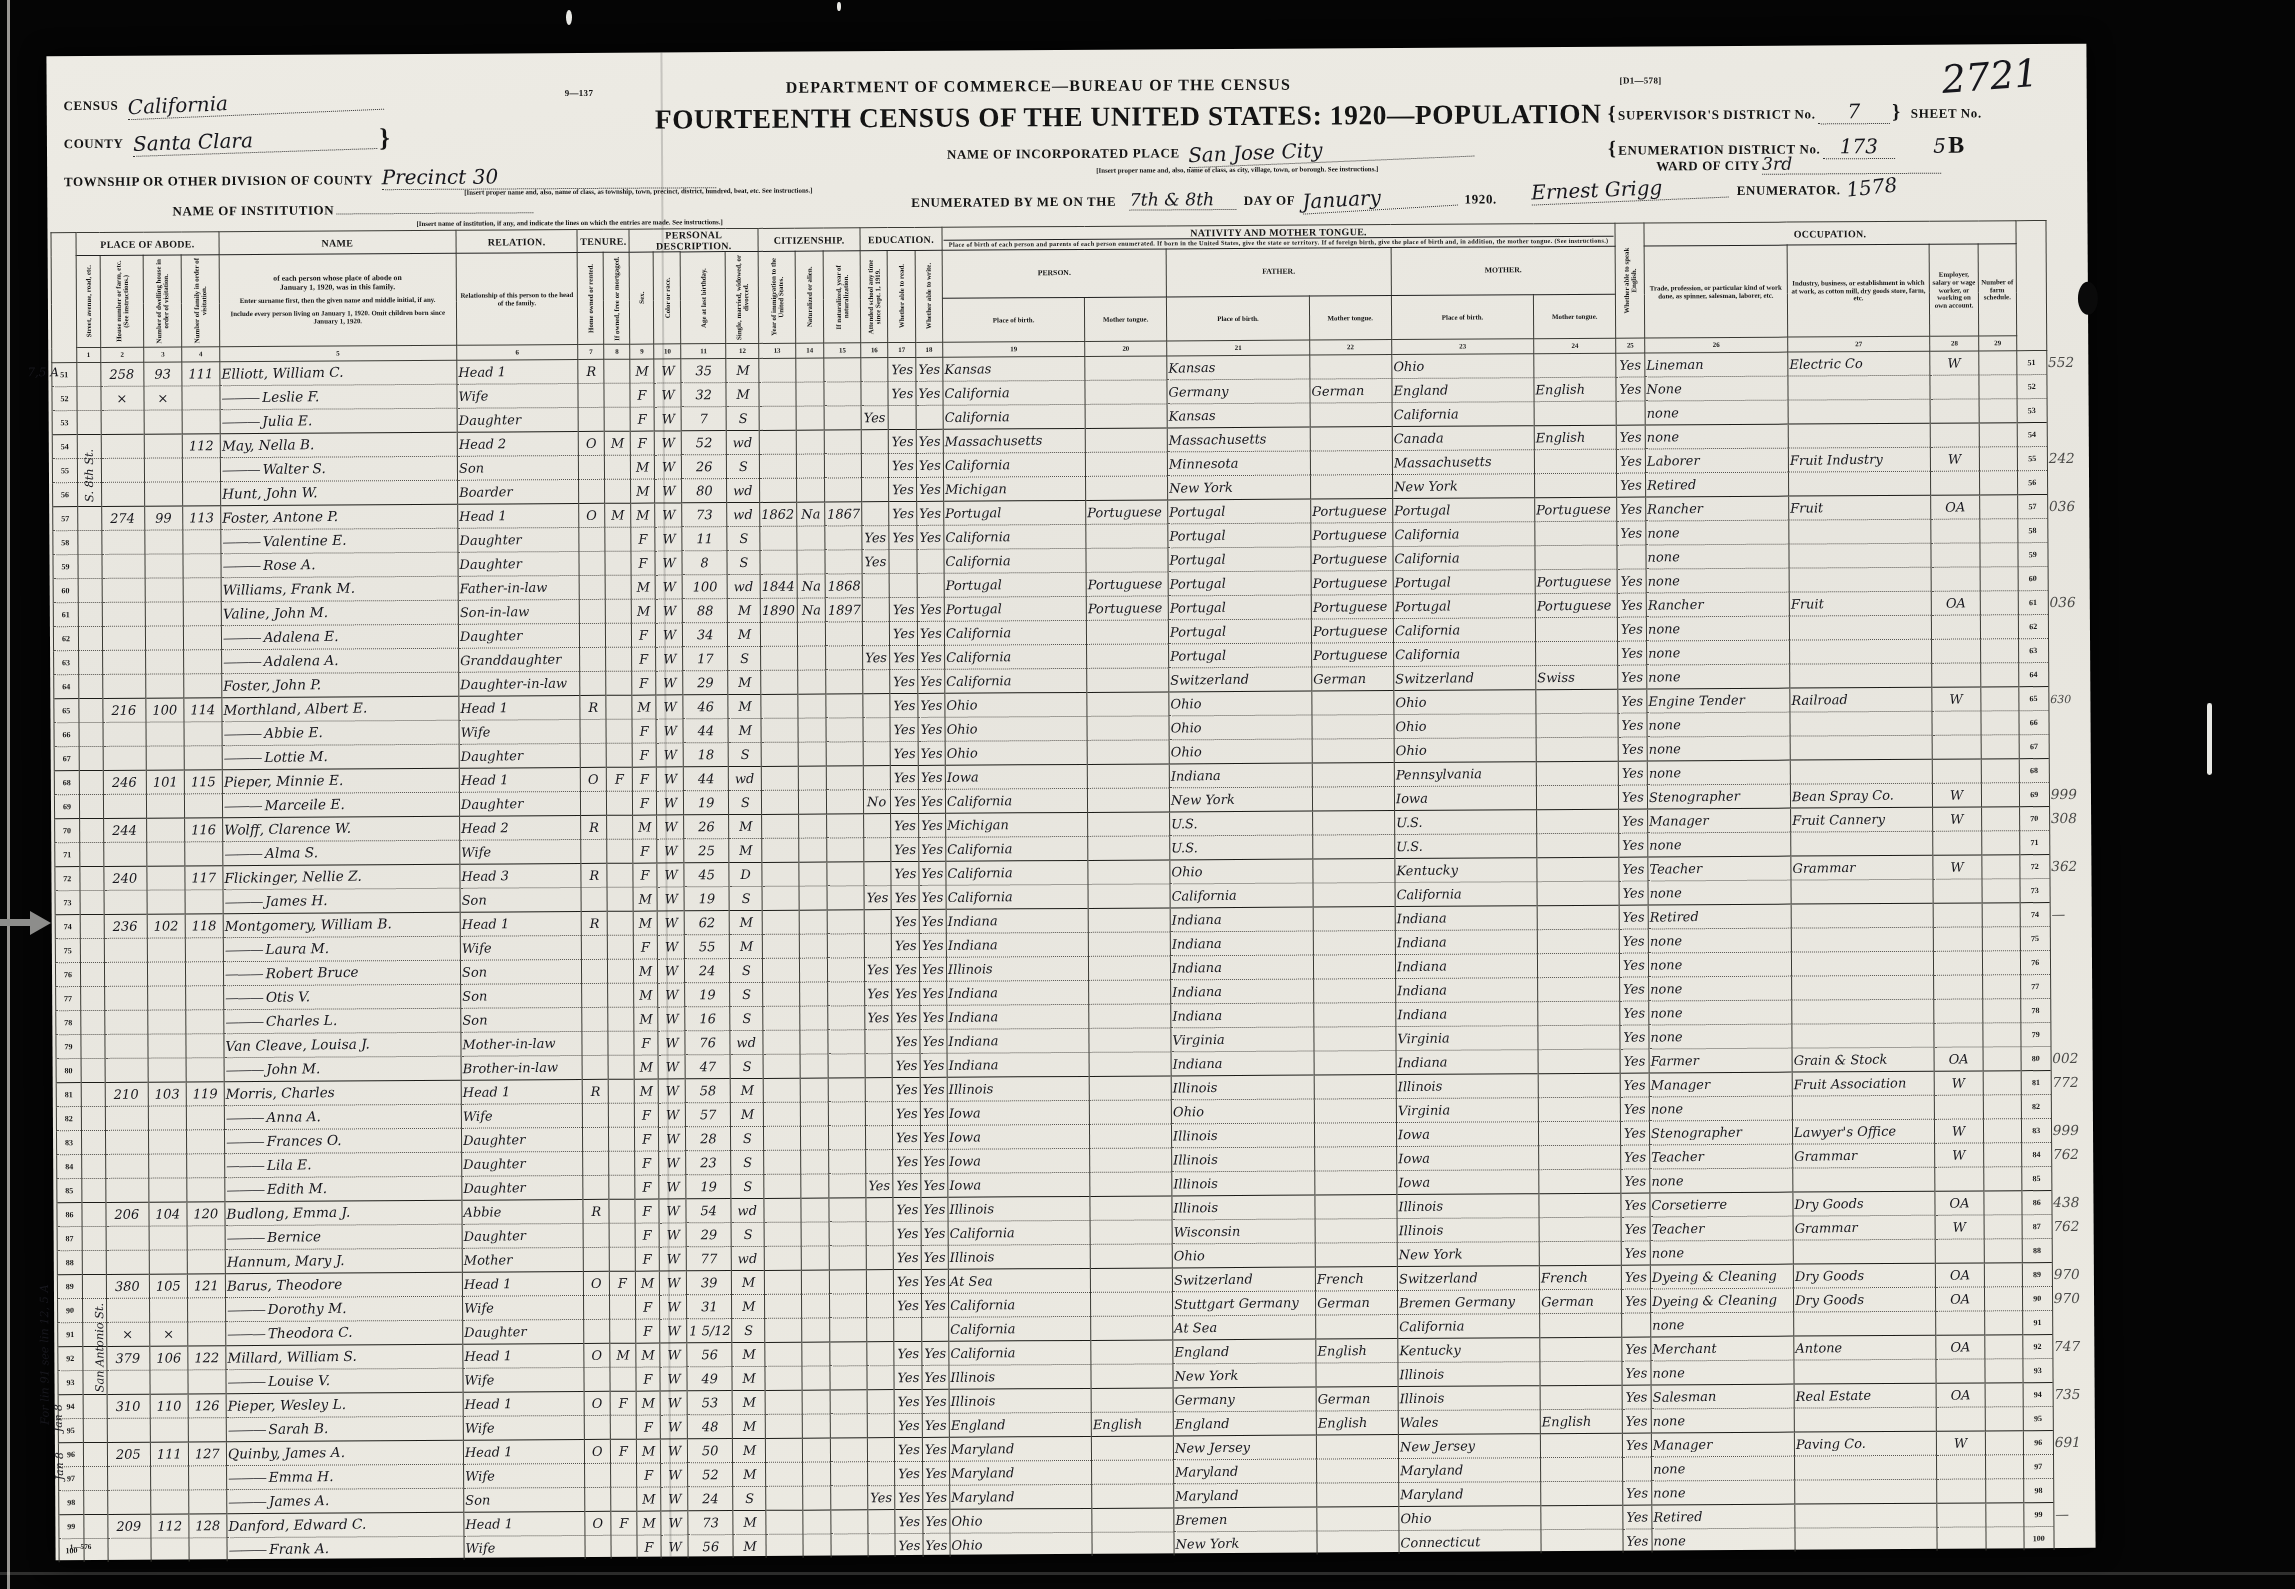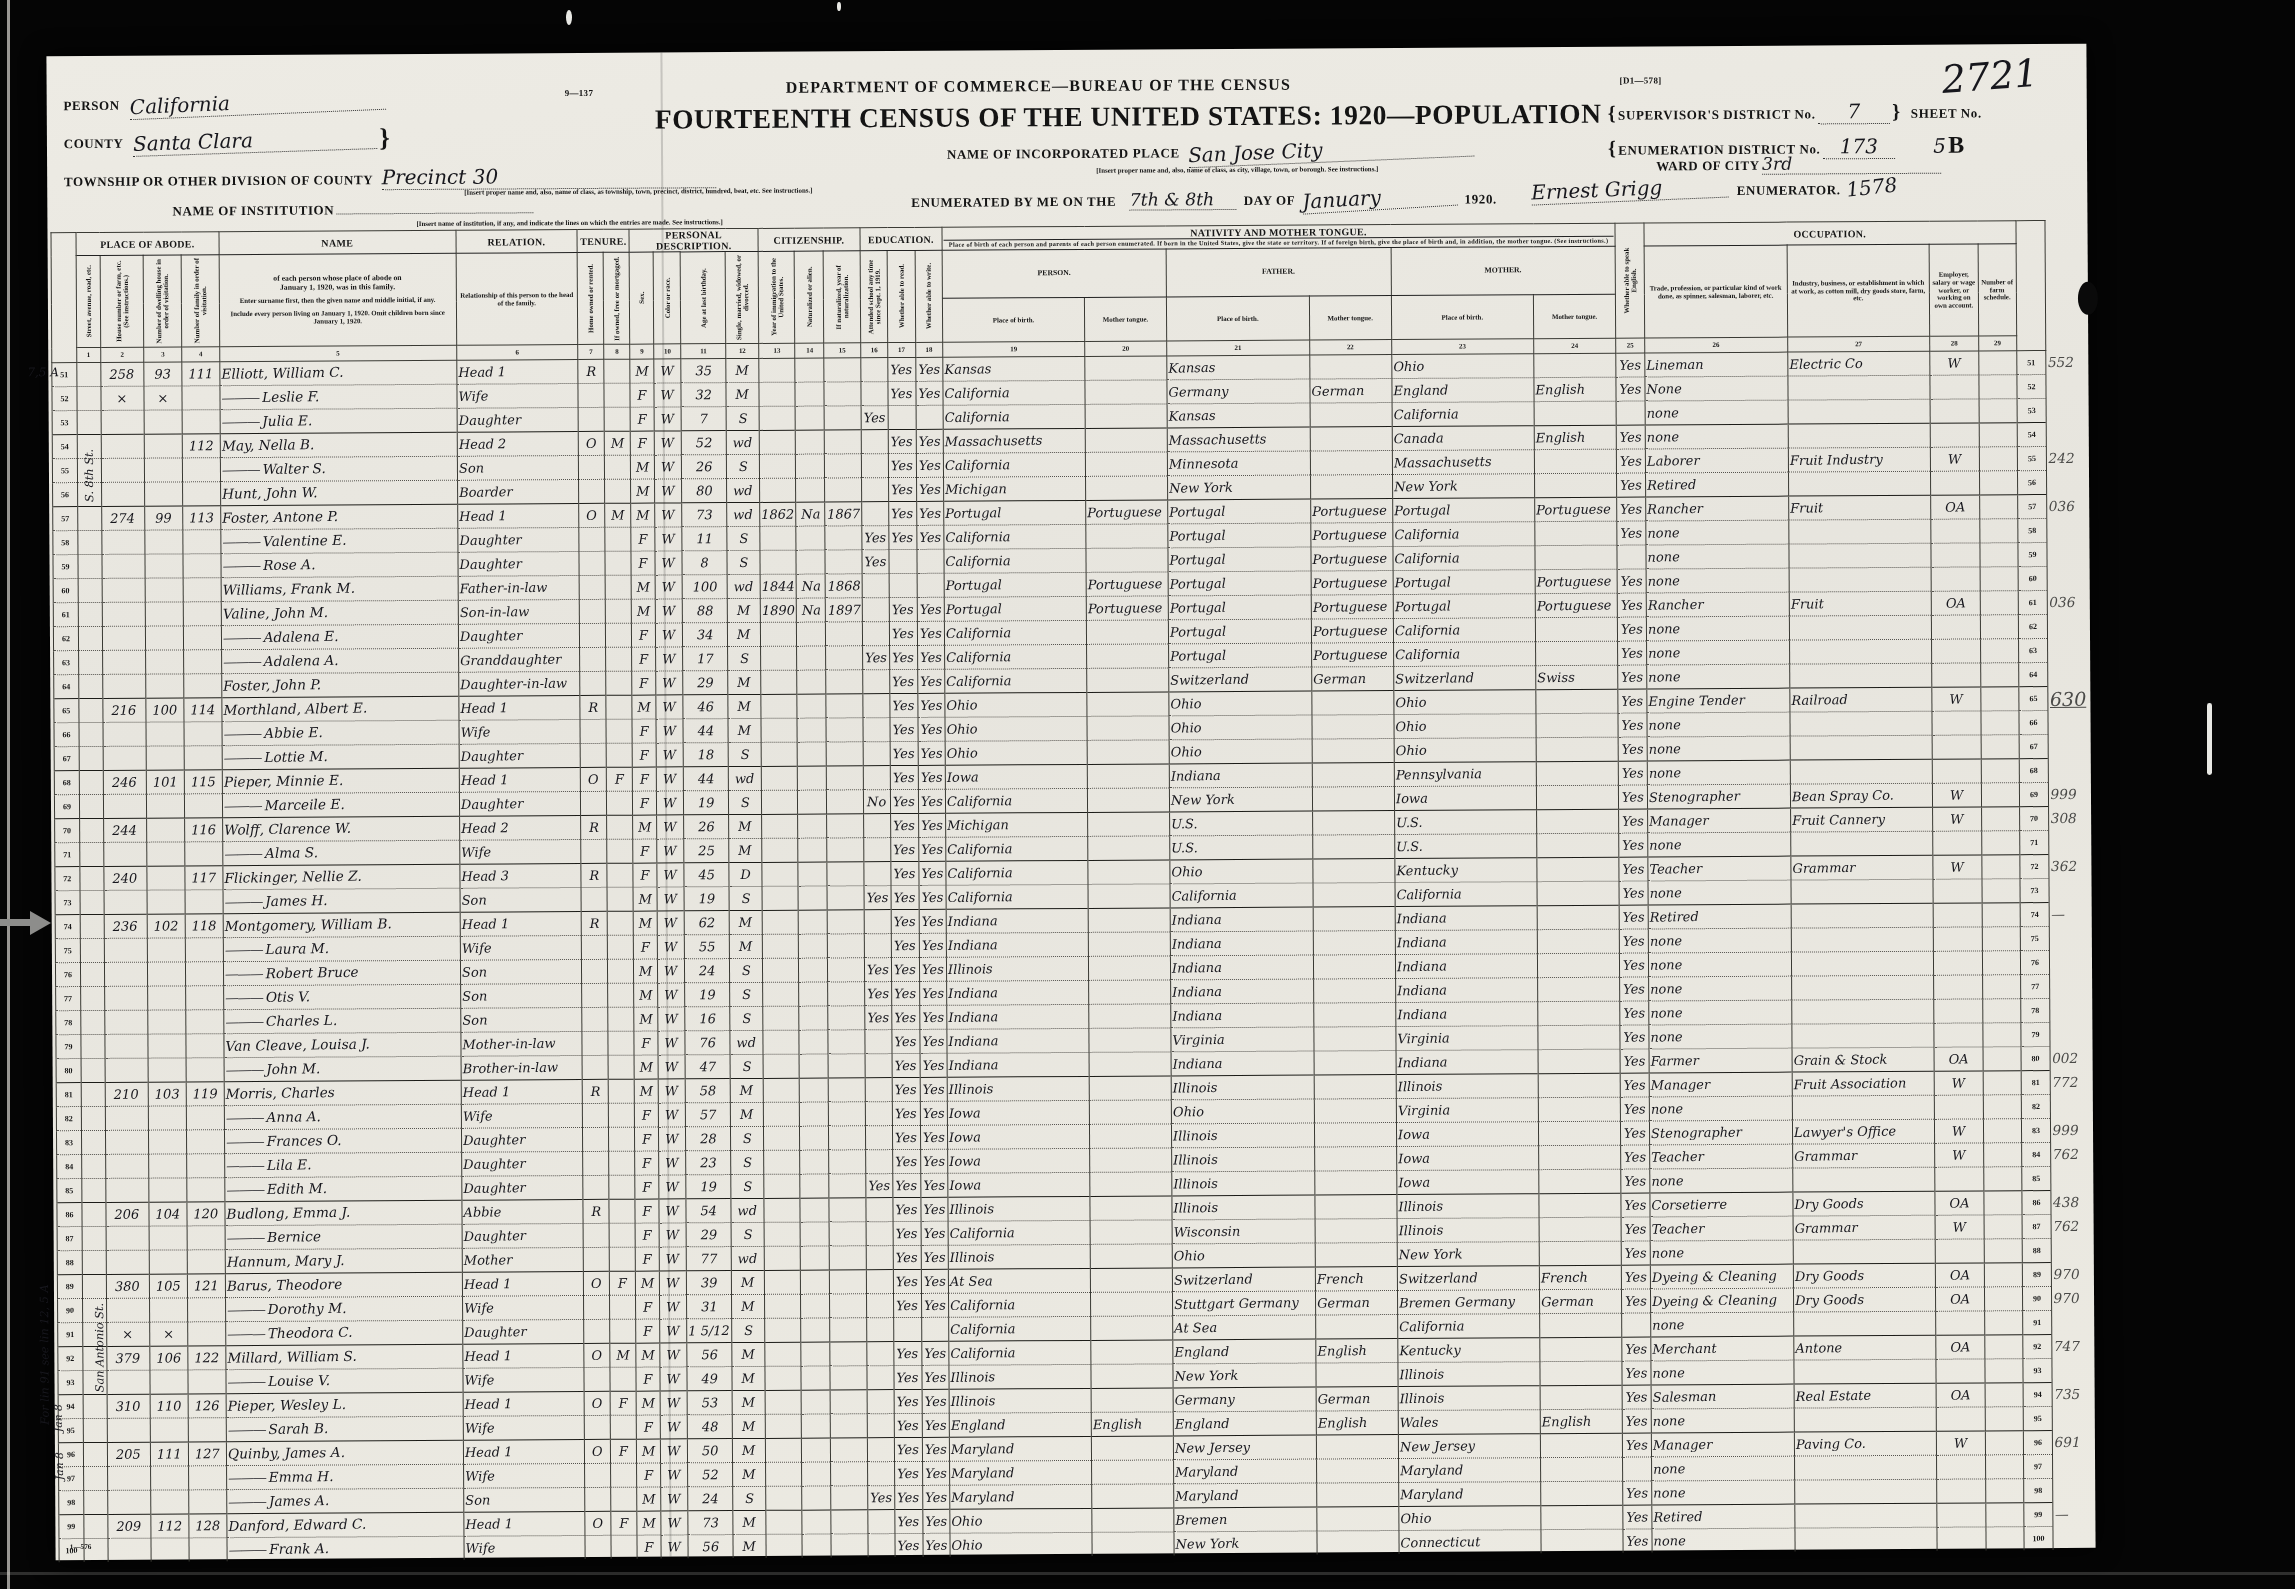--- a/index.html
+++ b/index.html
@@ -73,21 +73,21 @@
 <div id="page">
   <div class="crease" style="left:614px;"></div>
   <div class="punch" style="right:-9.5px;top:238px;"></div>
 
   <div class="abs pr h-small" style="left:518px;top:35px;">9—137</div>
   <div class="abs pr h-dept" style="left:739px;top:27px;letter-spacing:1.2px;">DEPARTMENT OF COMMERCE—BUREAU OF THE CENSUS</div>
   <div class="abs pr h-small" style="left:1573px;top:29px;">[D1—578]</div>
   <div class="abs pr h-title" style="left:608px;top:52px;">FOURTEENTH CENSUS OF THE UNITED STATES: 1920—POPULATION</div>
 
   <div class="abs" style="left:16.7px;top:35px;">
-    <span class="pr h-label">PERSON</span>
+    <span class="pr h-label">CENSUS</span>
     <span class="hw hw-big dotted-line" style="display:inline-block;width:256px;margin-left:7.2px;transform:rotate(-2deg);">California</span>
   </div>
   <div class="abs" style="left:16.7px;top:69px;">
     <span class="pr h-label">COUNTY</span>
     <span class="hw hw-big dotted-line" style="display:inline-block;width:244px;margin-left:7.2px;transform:rotate(-1.5deg);">Santa Clara</span>
     <span class="pr" style="font-size:26px;font-weight:bold;">}</span>
   </div>
 
   <div class="abs" style="left:16.7px;top:111px;">
     <span class="pr h-label">TOWNSHIP OR OTHER DIVISION OF COUNTY</span>
@@ -912,21 +912,21 @@
             <td><span class="hwc hw">Ohio</span></td>
             <td></td>
             <td><span class="hwc hw">Ohio</span></td>
             <td></td>
             <td class="ctr"><span class="hwc hw">Yes</span></td>
             <td><span class="hwc hw">Engine Tender</span></td>
             <td><span class="hwc hw">Railroad</span></td>
             <td class="ctr"><span class="hwc hw">W</span></td>
             <td></td>
             <td class="ln">65</td>
-            <td style="border: none;"><span class="pencil" style="font-size: 19px; text-decoration: underline;">630</span></td>
+            <td style="border: none;"><span class="pencil" style="font-size: 11px;">630</span></td>
           </tr>
           <tr>
             <td class="ln">66</td>
             <td></td>
             <td class="ctr"></td>
             <td class="ctr"></td>
             <td class="ctr"></td>
             <td class="c-nm"><span class="hwc hw"><span class="ditto">——— </span>Abbie E.</span></td>
             <td><span class="hwc hw">Wife</span></td>
             <td class="ctr"></td>

